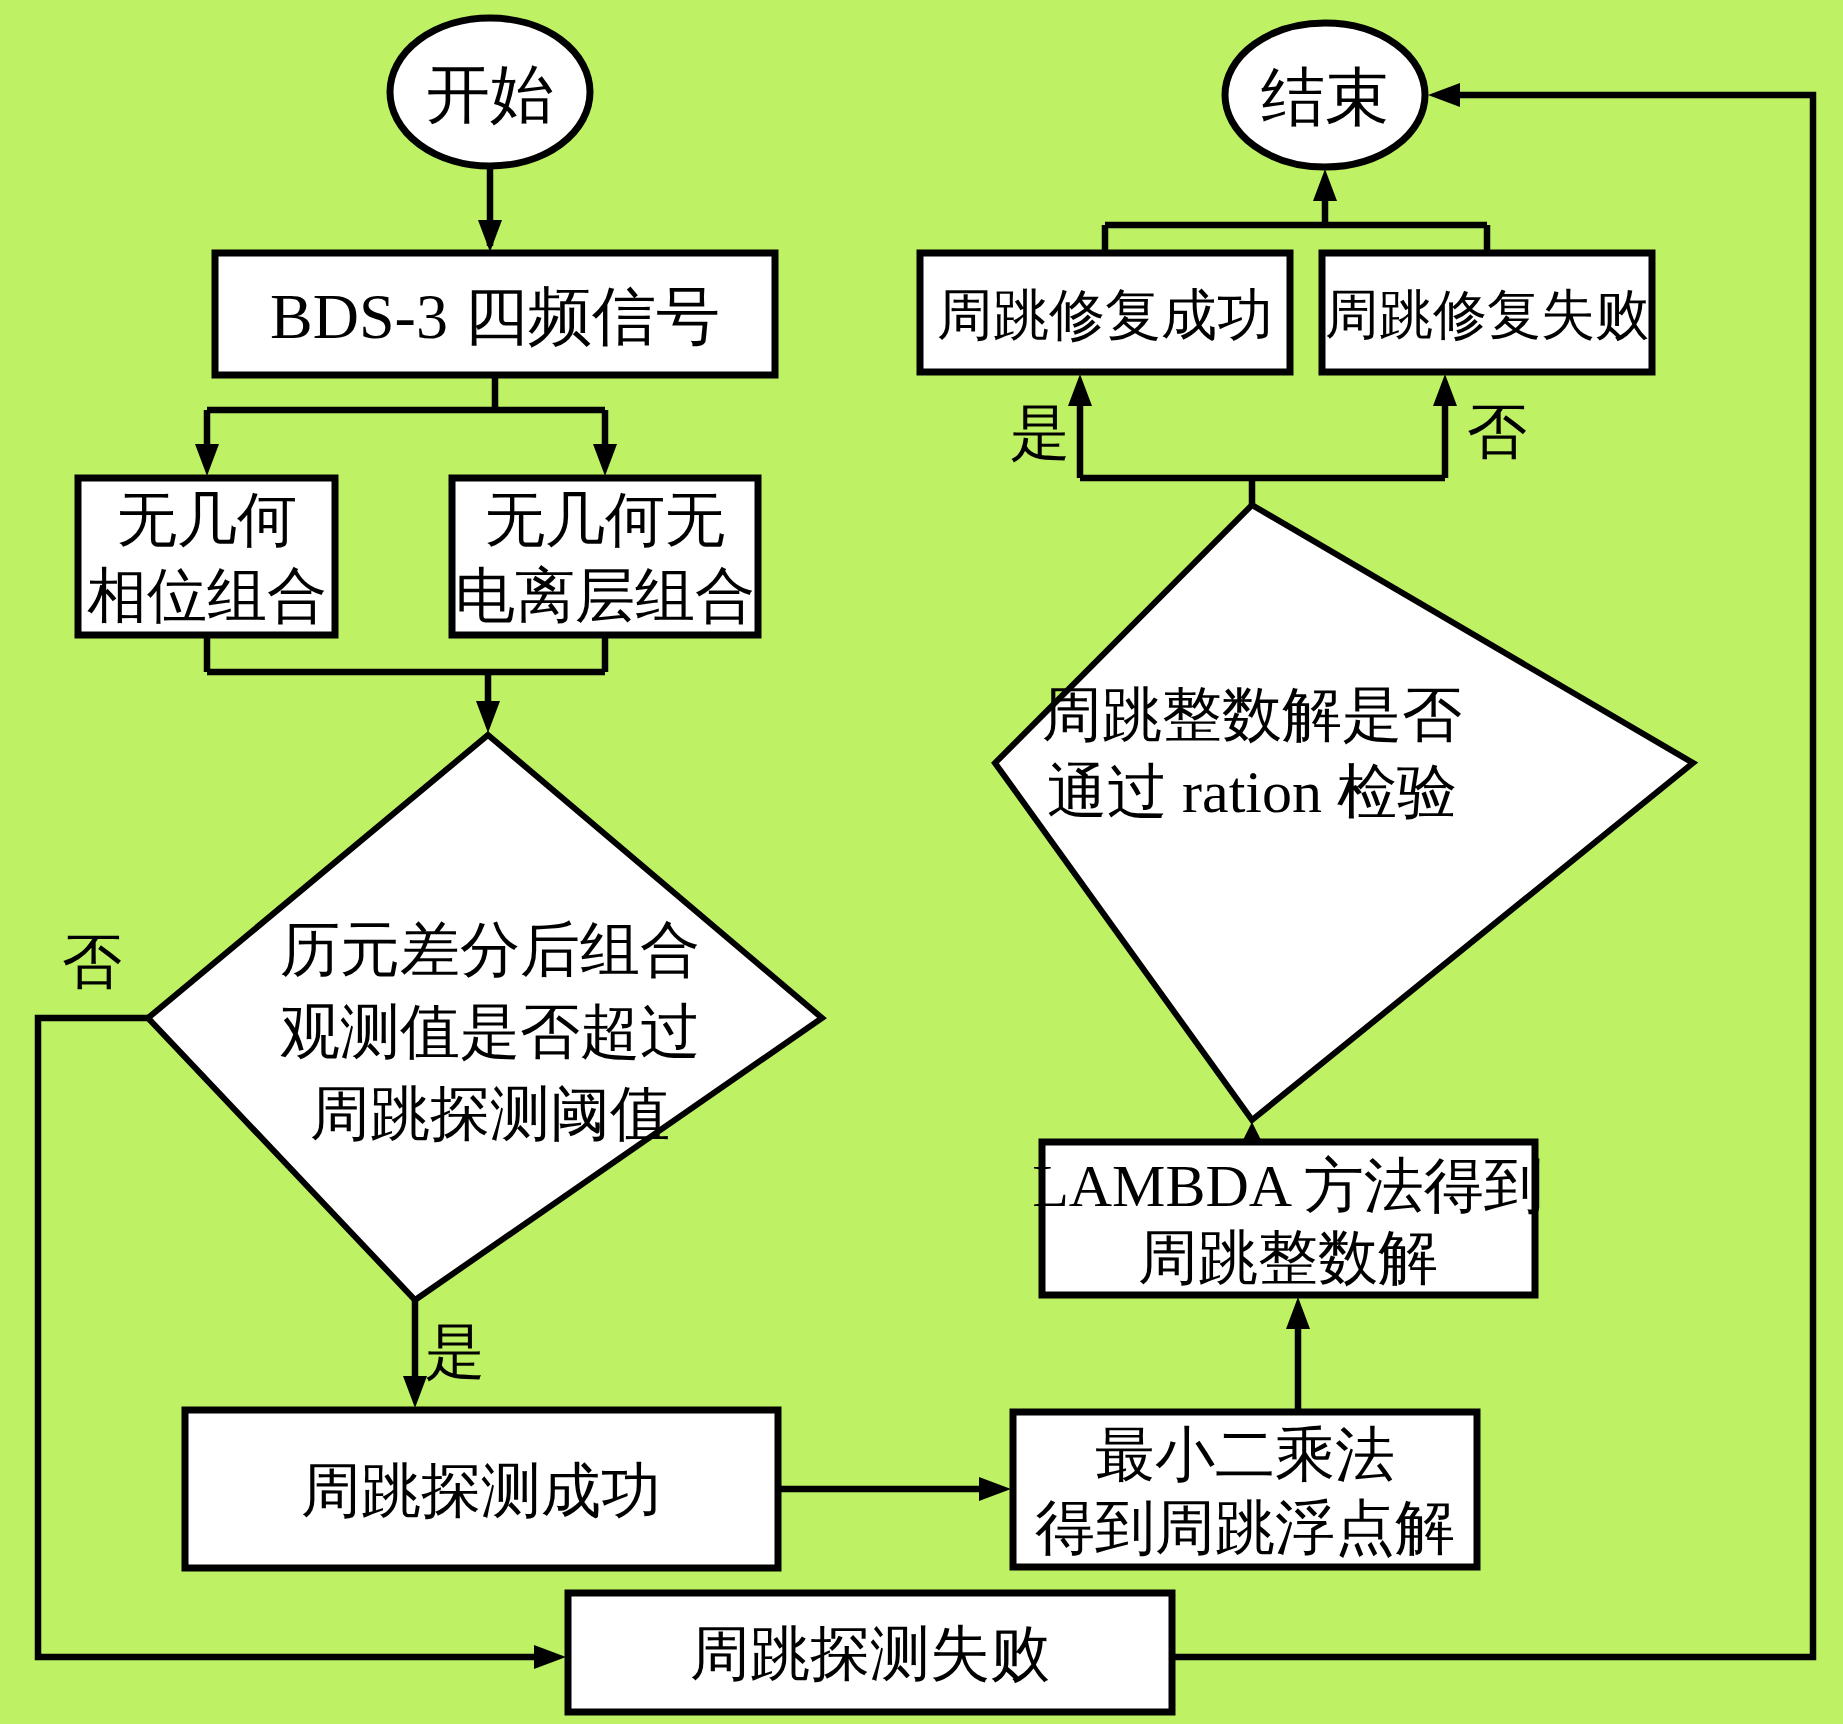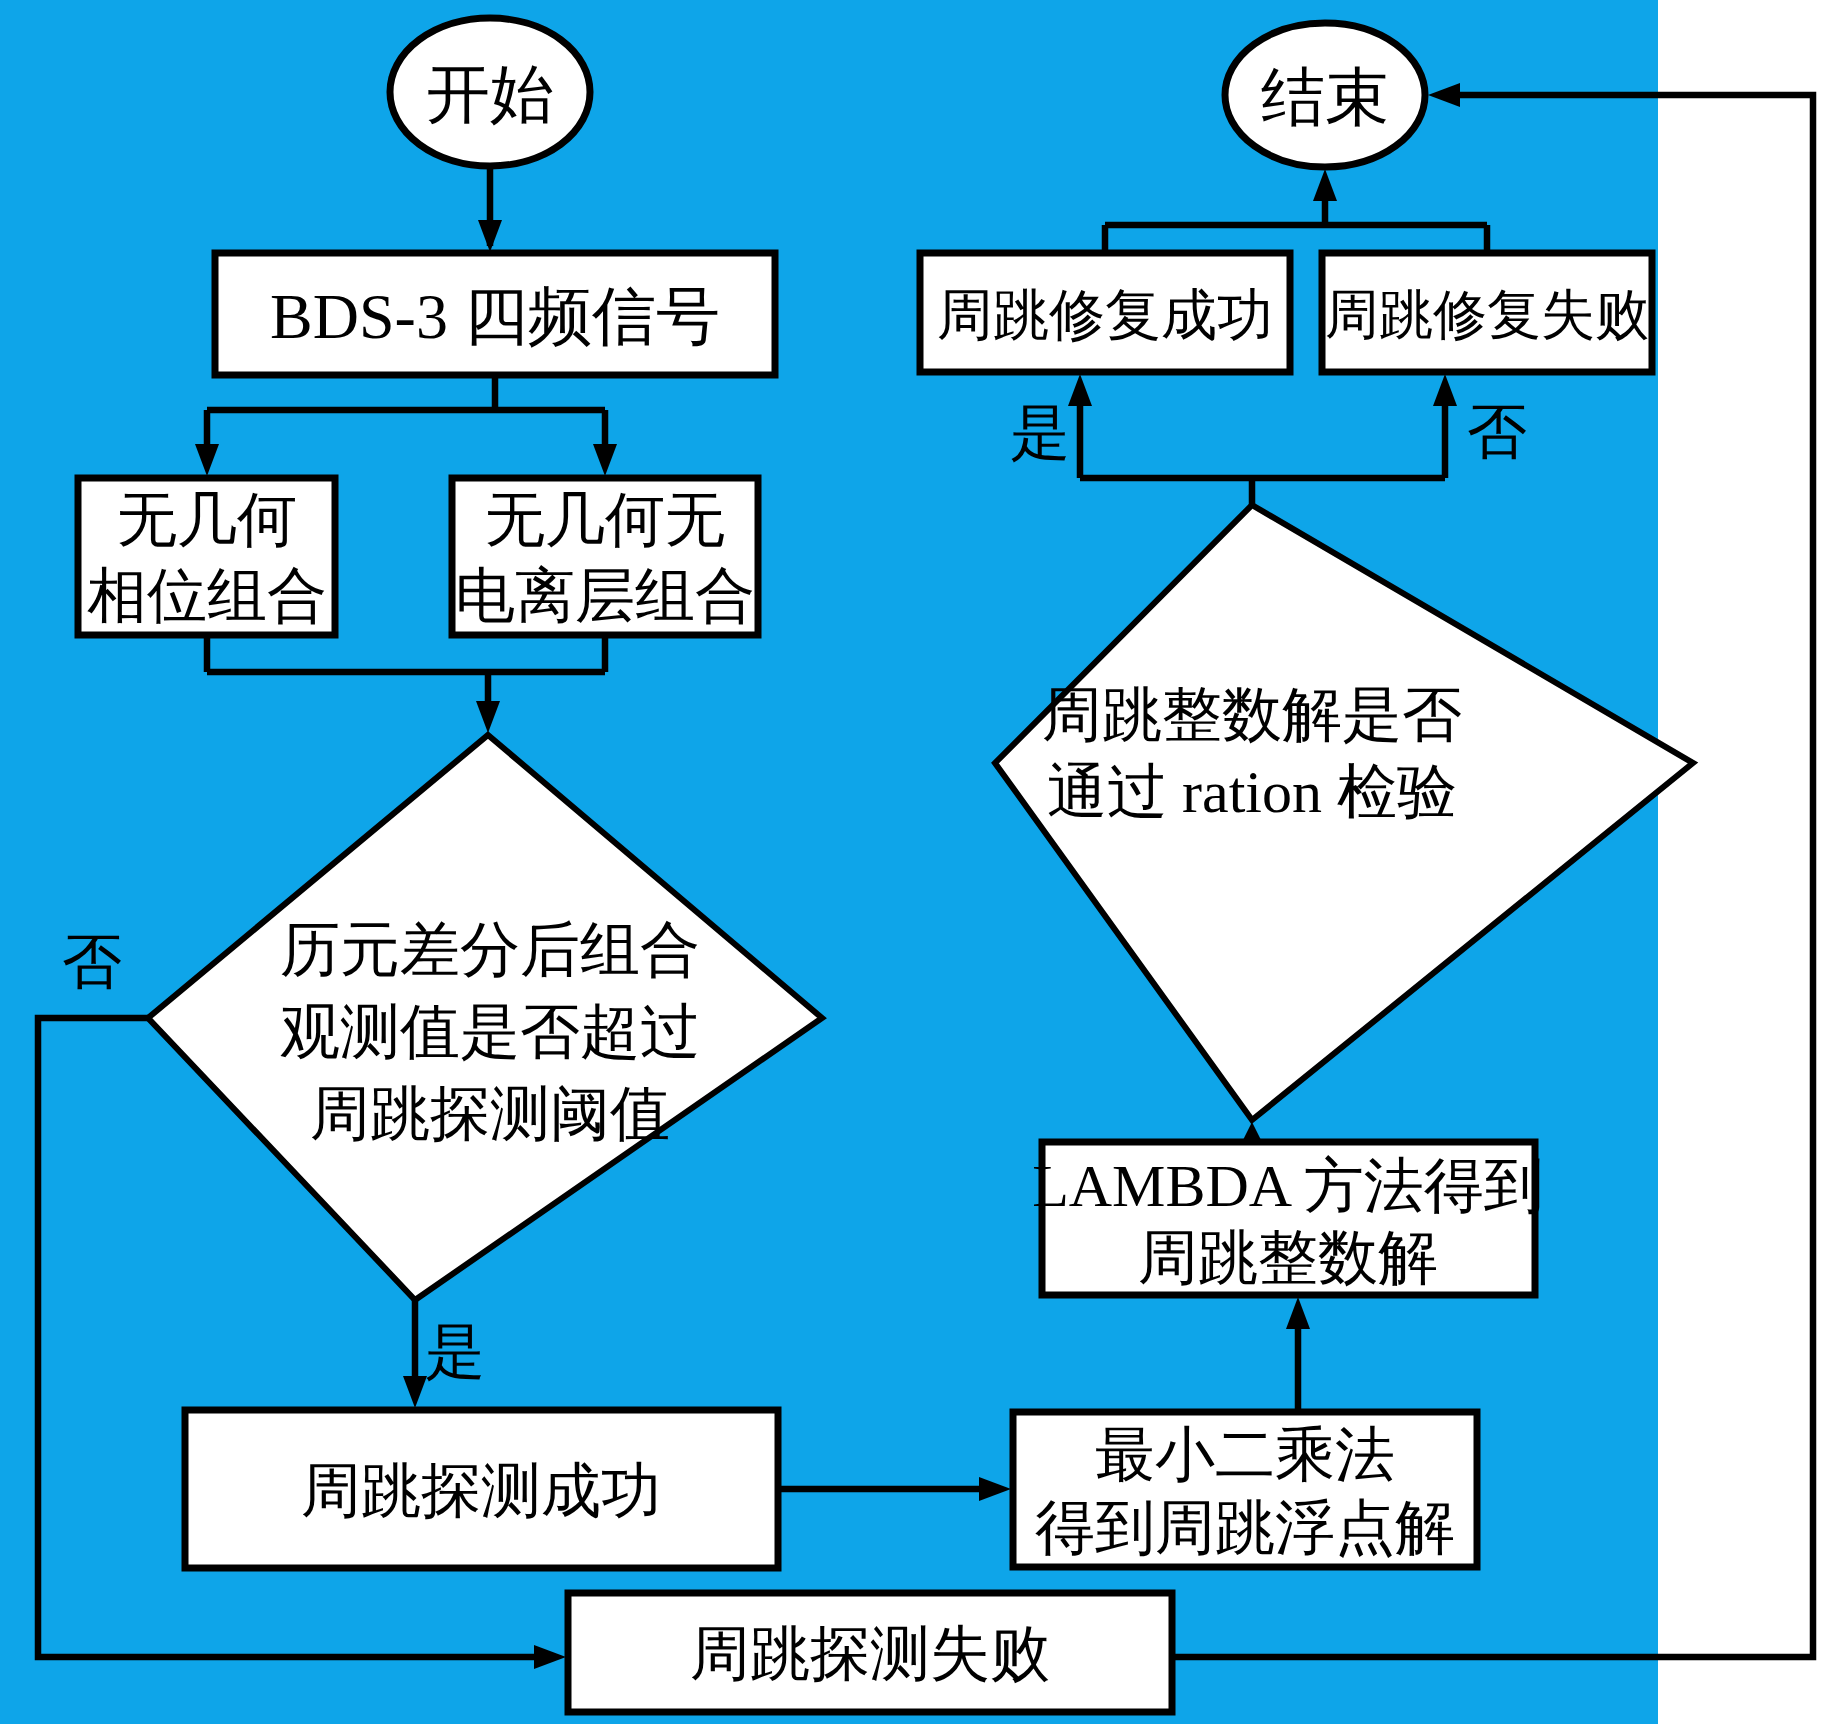--- a/index.html
+++ b/index.html
@@ -1,16 +1,16 @@
 <!DOCTYPE html>
 <html><head>
 <meta charset="utf-8">
 <style>
   html,body{margin:0;padding:0;background:#ffffff;}
-  .stage{width:1658px;height:1724px;position:relative;background:#0ea5e9;}
+  .stage{width:1843px;height:1724px;position:relative;background:#bef264;}
   svg{display:block;}
   .shape{fill:#ffffff;stroke:#000000;stroke-width:7;}
   .edge{fill:none;stroke:#000000;stroke-width:6.5;}
   .head{fill:#000000;stroke:none;}
   text{
     font-family:"Liberation Serif","DejaVu Serif",serif;
     fill:#000000;
     font-size:60px;
     text-anchor:middle;
     dominant-baseline:central;

